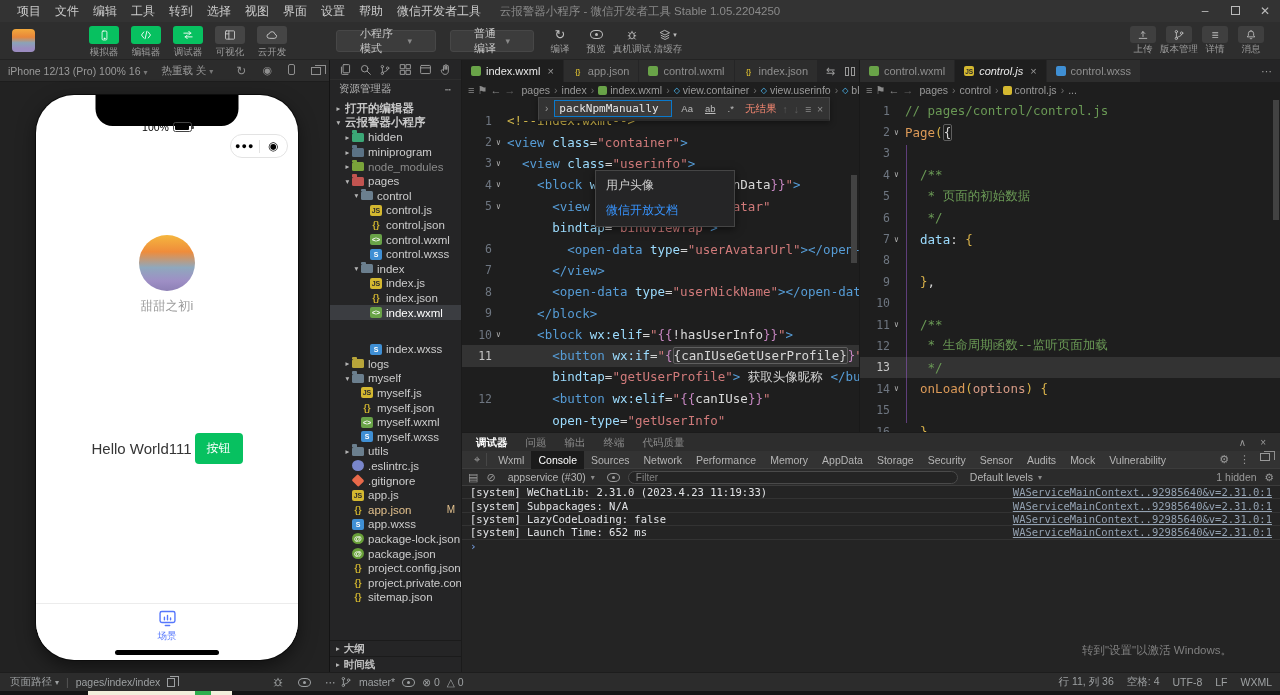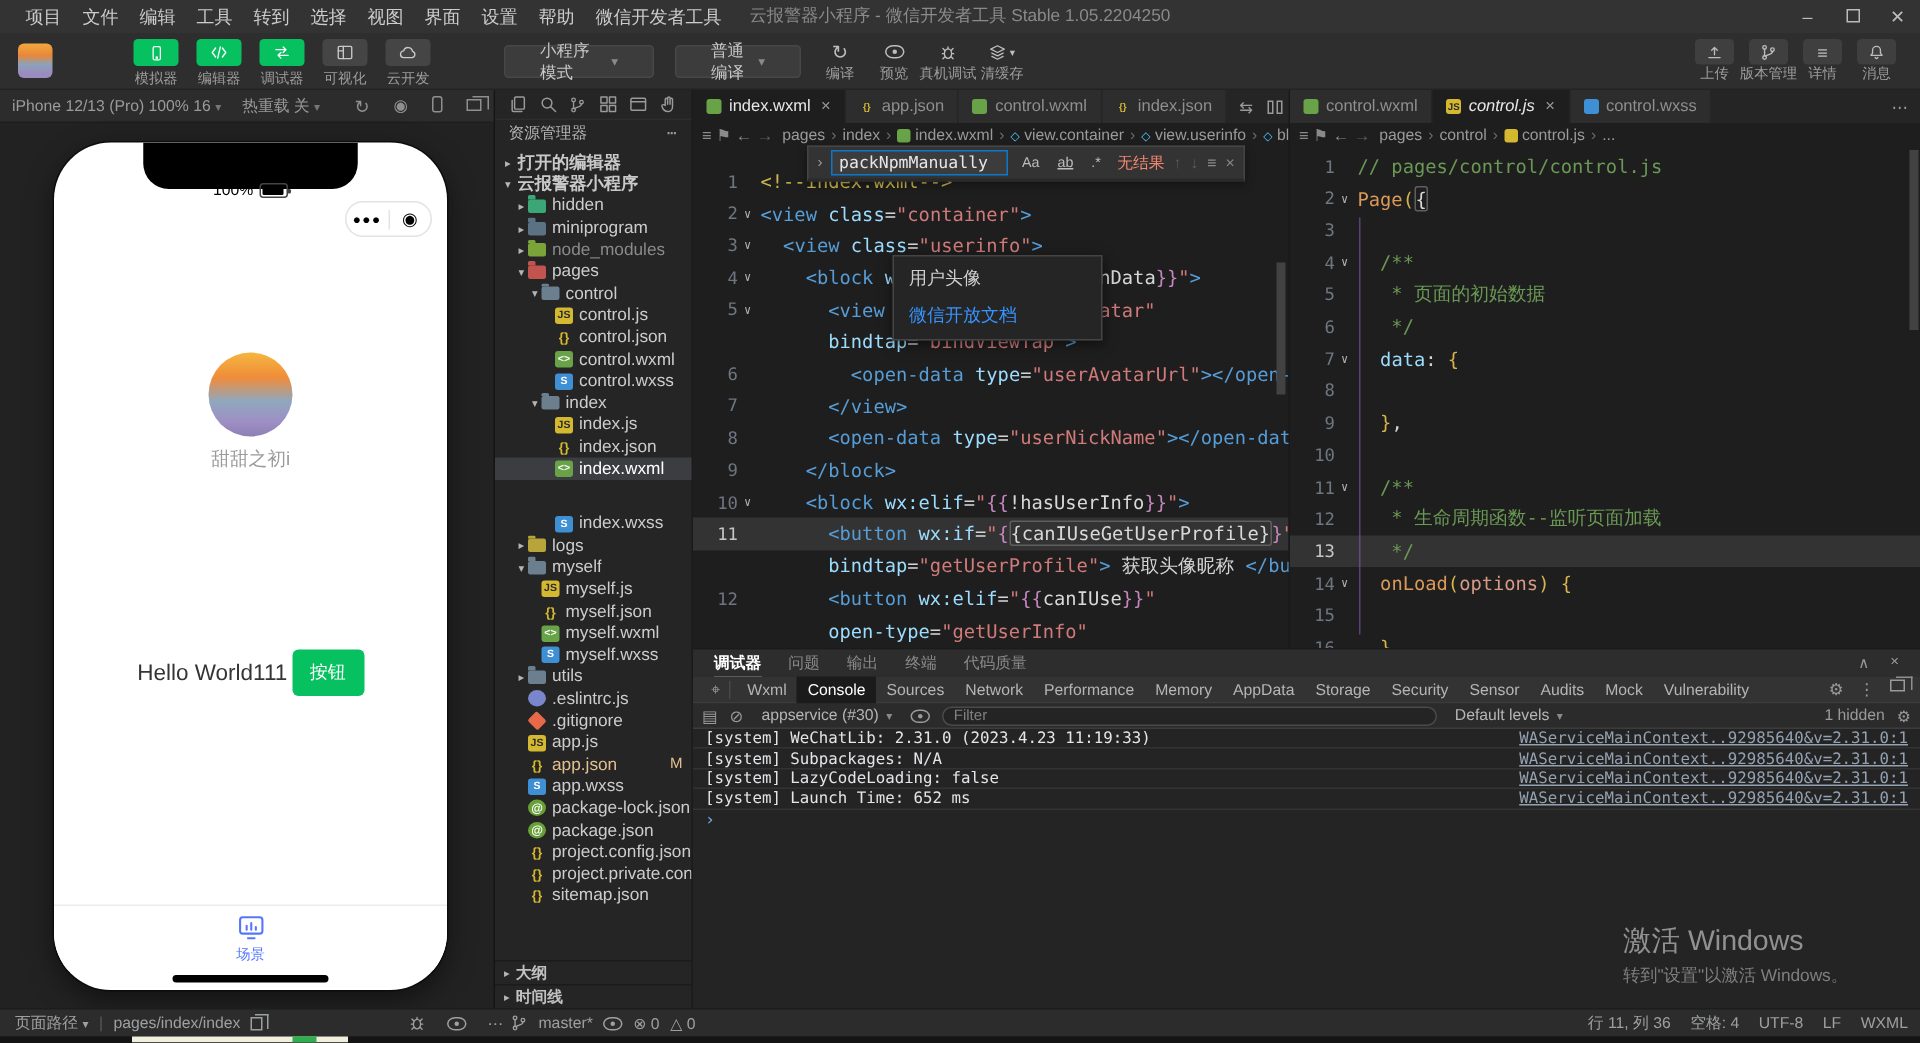--- a/index.html
+++ b/index.html
@@ -865,21 +865,20 @@
             </div>
             <div class="log-row">
               <span class="log-txt">[system] Launch Time: 652 ms</span>
               <span class="log-link">WAServiceMainContext..92985640&amp;v=2.31.0:1</span>
             </div>
           </div>
         <div class="prompt-row">
           <span class="prompt-ch">›</span>
         </div>
         <div class="watermark">
-          <div class="wm1">激活 Windows</div>
           <div class="wm2">转到"设置"以激活 Windows。</div>
         </div>
       </div>
     </div>
   </div>
 
   <div class="statusbar">
     <div class="sb-left">
       <span><span>页面路径</span> <span class="caret-s">▾</span></span>
       <span class="sb-sep">|</span>

